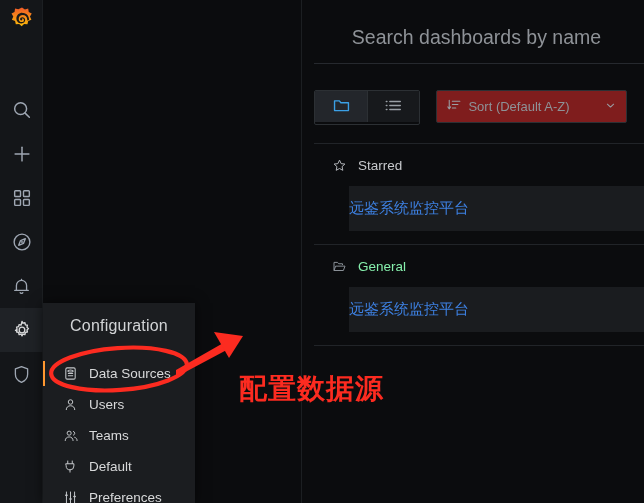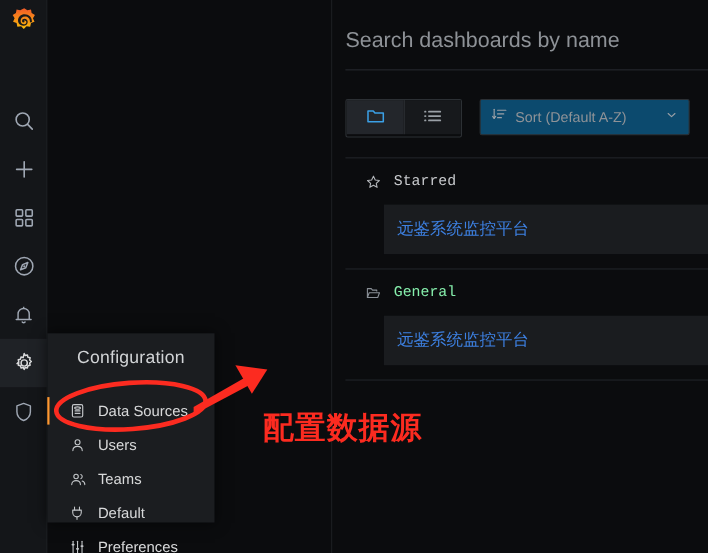--- a/index.html
+++ b/index.html
@@ -49,21 +49,21 @@
     color: #d8d9da;
   }
   .rail-icon svg { display:block; }
 
   
   #config-menu {
     position: absolute;
     left: 43px;
     top: 303px;
     width: 152px;
-    height: 172px;
+    height: 200px;
     background: #1b1d20;
     box-shadow: 0 0 12px rgba(0,0,0,.6);
     z-index: 8;
     box-sizing: border-box;
   }
   #config-title {
     position: absolute;
     left: 0; top: 14px;
     width: 152px;
     text-align: center;
@@ -120,20 +120,21 @@
   #search-input {
     background: transparent;
     border: none;
     outline: none;
     color: #5eead4;
     font-size: 19.5px;
     font-family: "Liberation Sans", sans-serif;
     width: 325px;
     padding: 0;
     line-height: 30px;
+    text-align: center;
   }
   #search-input::placeholder { color: #8e9297; opacity: 1; }
 
   #toolbar {
     position: absolute;
     left: 12px; top: 90px;
     height: 33px;
   }
   .seg-group {
     display: inline-flex;
@@ -157,21 +158,21 @@
   .seg-btn + .seg-btn { border-left: 1px solid #2c3034; }
 
   #sort-select {
     display: inline-flex;
     align-items: center;
     height: 33px;
     width: 191px;
     margin-left: 12px;
     border: 1px solid #2c3034;
     border-radius: 2px;
-    background: #0c4a6e;
+    background: #7f1d1d;
     box-sizing: border-box;
     padding: 0 9px 0 10px;
     vertical-align: top;
     cursor: pointer;
   }
   #sort-select .sort-label {
     color: #8e9297;
     font-size: 13px;
     margin-left: 7px;
     flex: 1;
@@ -197,31 +198,31 @@
     padding-left: 18px;
     font-size: 13.5px;
     color: #c7c9cc;
   }
   .section-head .sh-icon {
     width: 17px;
     display: flex;
     align-items: center;
     color: #b3b6ba;
   }
-  .section-head .sh-label { margin-left: 9px; font-family: Liberation Mono, monospace; }
+  .section-head .sh-label { margin-left: 9px; }
   .section-head.muted .sh-label { color: #86efac; }
   .section-head.muted .sh-icon { color: #8a9097; }
 
   .dash-row {
     height: 45px;
     margin: 0 0 13px 35px;
     background: #1a1c1f;
     display: flex;
     align-items: center;
-    padding-left: 12px;
+    padding-left: 0;
     box-sizing: border-box;
     cursor: pointer;
   }
   .dash-row .dash-title {
     color: #3d80e2;
     font-size: 15px;
   }
 
   
   #annot {

